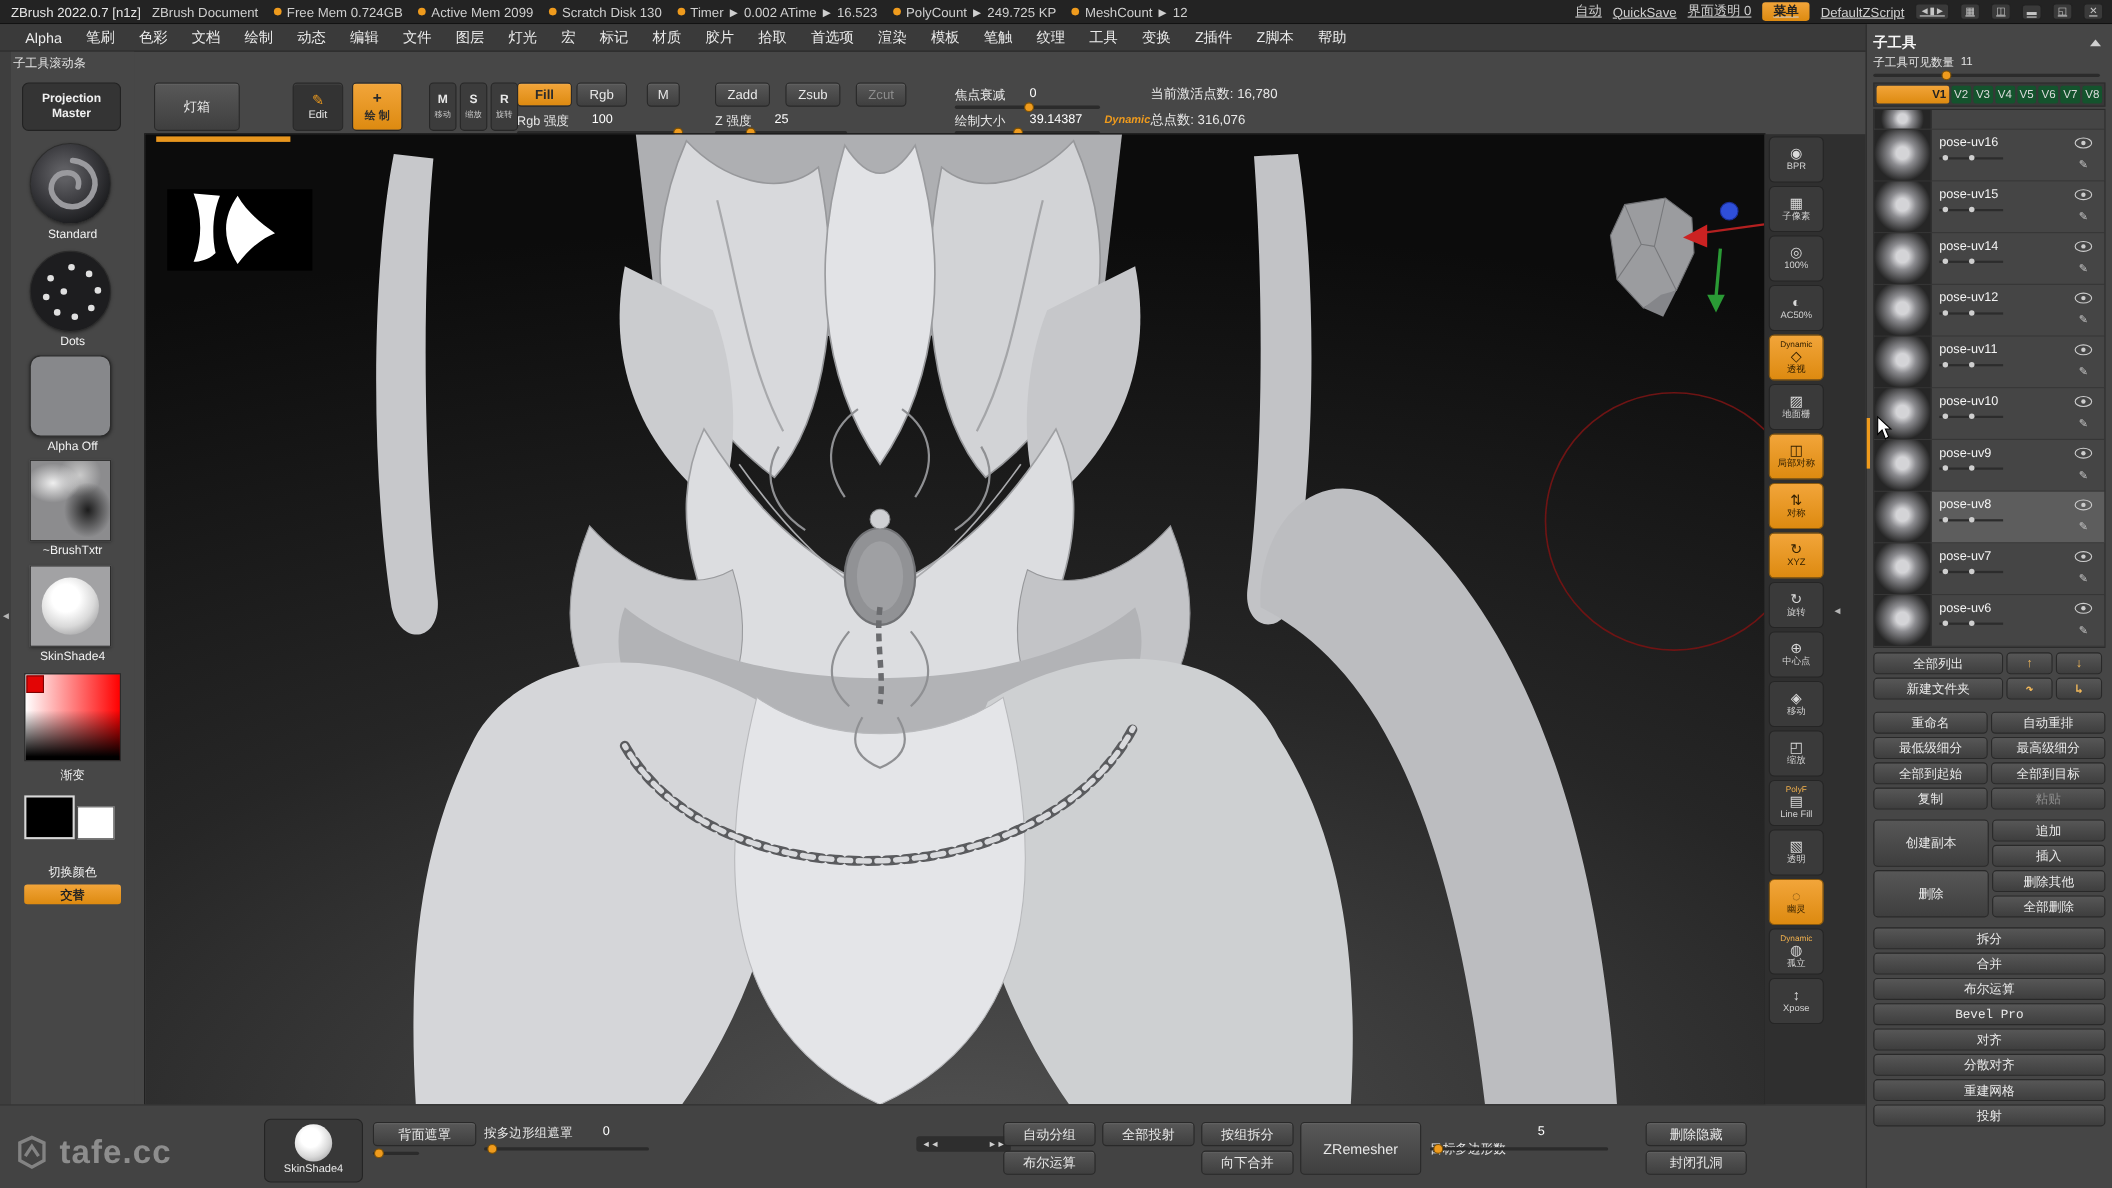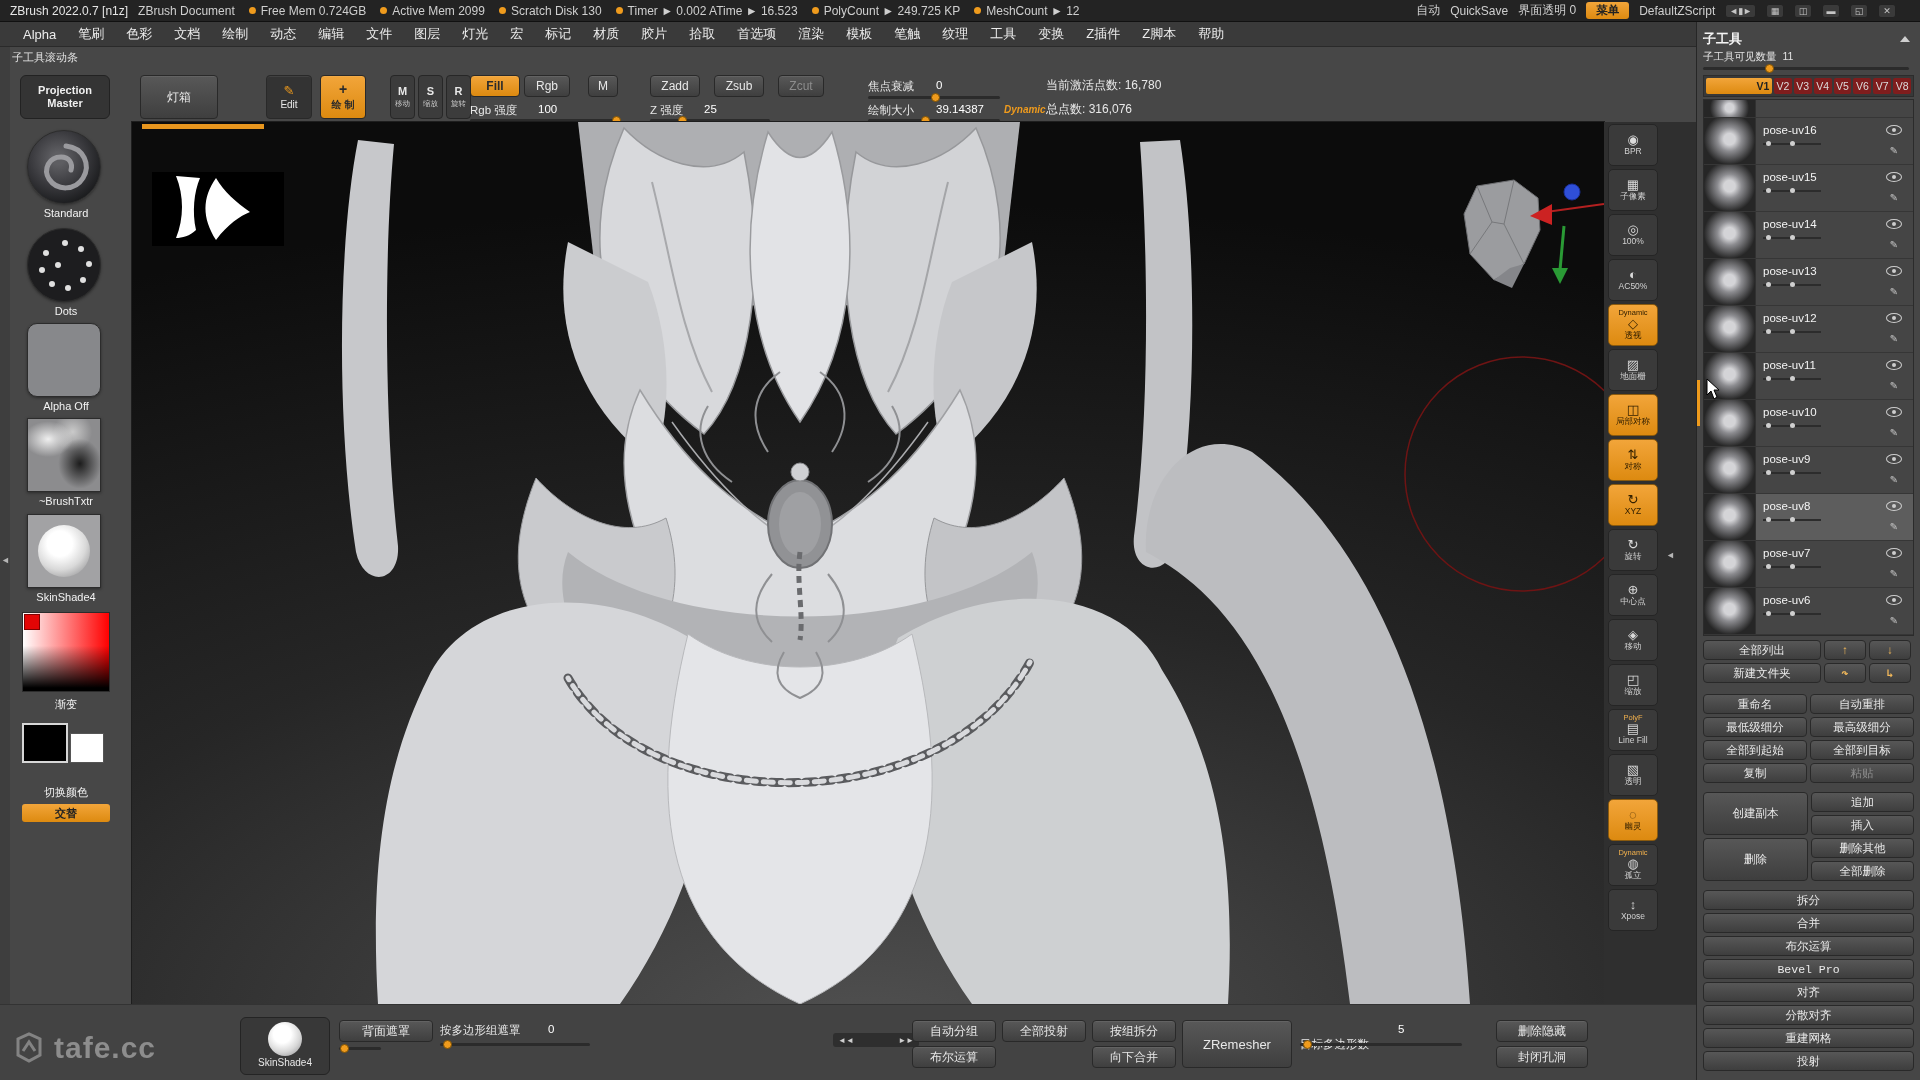--- a/index.html
+++ b/index.html
@@ -7,21 +7,21 @@
     font-family:"Liberation Sans","DejaVu Sans",sans-serif; color:#ddd; }
   .app { position:relative; width:1920px; height:1080px; background:#474747; }
 
   
   .titlebar { position:absolute; left:0; top:0; width:1920px; height:22px; background:#232323;
     border-bottom:1px solid #111; display:flex; align-items:center; font-size:12px; color:#cfcfcf; }
   .titlebar .tseg { margin-left:10px; white-space:nowrap; }
   .titlebar .app-title { color:#e6e6e6; }
   .stat { display:inline-flex; align-items:center; margin-left:14px; white-space:nowrap; }
   .dot { width:7px; height:7px; border-radius:50%; background:#ef9b1d; margin-right:5px; display:inline-block; }
-  .tb-right { margin-left:auto; display:flex; align-items:center; gap:10px; padding-right:24px; }
+  .tb-right { margin-left:auto; display:flex; align-items:center; gap:10px; padding-right:8px;text-decoration:underline; }
   .menu-btn { background:linear-gradient(#f2a53a,#dd8a10); color:#222; font-weight:bold;
     padding:1px 10px; border-radius:3px; font-size:11.5px; }
   .win-icon { display:inline-block; min-width:18px; text-align:center; background:#3a3a3a;
     border:1px solid #222; border-radius:3px; font-size:9px; padding:1px 3px; color:#c5c5c5; }
 
   
   .menubar { position:absolute; left:0; top:22px; width:1920px; height:25px; background:#3a3a3a;
     border-bottom:1px solid #2a2a2a; display:flex; align-items:center; padding-left:12px; }
   .menu-item { font-size:13px; color:#ececec; padding:0 11px; cursor:default; }
 
@@ -104,21 +104,21 @@
   .rightpanel { position:absolute; left:1696px; top:22px; width:224px; height:1058px; background:#464646;
     border-left:1px solid #262626; padding:6px 6px 0 6px; }
   .rp-header { display:flex; align-items:center; justify-content:space-between; height:22px; }
   .rp-title { font-size:13px; font-weight:bold; color:#f4f4f4; }
   .rp-collapse { width:0; height:0; border-left:5px solid transparent; border-right:5px solid transparent;
     border-bottom:6px solid #cfcfcf; margin-right:4px; }
   .rp-visrow { display:flex; gap:6px; font-size:10.5px; color:#e3e3e3; height:14px; }
   .vis-slider { position:relative; width:206px; margin:3px 0 5px 0; }
   .v-tabs { display:flex; gap:2px; background:#383838; padding:2px; border:1px solid #2c2c2c; }
   .v-tab { flex:1; text-align:center; font-size:10.5px; color:#dcdcdc; padding:2px 0; border-radius:2px;
-    background:#7f1d1d; }
+    background:#14532d; }
   .v-tab.on { background:linear-gradient(#f2a53a,#dd8a10); color:#222; font-weight:bold;padding-left:48px; }
   .st-list { margin-top:2px; border:1px solid #2b2b2b; background:#3d3d3d; }
   .st-row { display:flex; height:47px; background:#454545; border-bottom:1px solid #363636; }
   .st-row.sel { background:#5d5d5d; }
   .st-row.partial { height:18px; overflow:hidden; }
   .st-thumb { width:52px; flex:0 0 52px; border-right:1px solid #313131;
     background:radial-gradient(circle at 50% 46%, #d4d4d7 0 16%, #8c8c90 34%, #262626 72%), #262626; }
   .st-mid { flex:1; padding:6px 2px 0 7px; overflow:hidden; }
   .st-name { display:block; font-size:11.5px; color:#f4f4f4; white-space:nowrap; }
   .st-mini { display:block; margin-top:7px; width:58px; height:2px; background:#2c2c2c; position:relative; }
@@ -639,31 +639,20 @@
           <div class="st-mid">
             <span class="st-name">pose-uv14</span>
             <span class="st-mini"></span>
           </div>
           <div class="st-icons">
             <span class="eye"></span>
             <span class="st-pencil"></span>
           </div>
         </div>
 
-        <div class="st-row">
-          <div class="st-thumb"></div>
-          <div class="st-mid">
-            <span class="st-name">pose-uv13</span>
-            <span class="st-mini"></span>
-          </div>
-          <div class="st-icons">
-            <span class="eye"></span>
-            <span class="st-pencil"></span>
-          </div>
-        </div>
 
         <div class="st-row">
           <div class="st-thumb"></div>
           <div class="st-mid">
             <span class="st-name">pose-uv12</span>
             <span class="st-mini"></span>
           </div>
           <div class="st-icons">
             <span class="eye"></span>
             <span class="st-pencil"></span>

